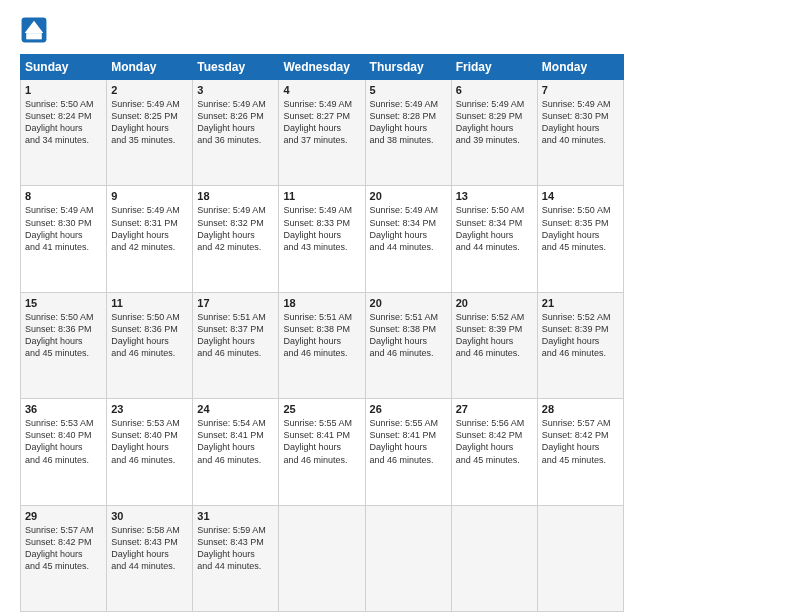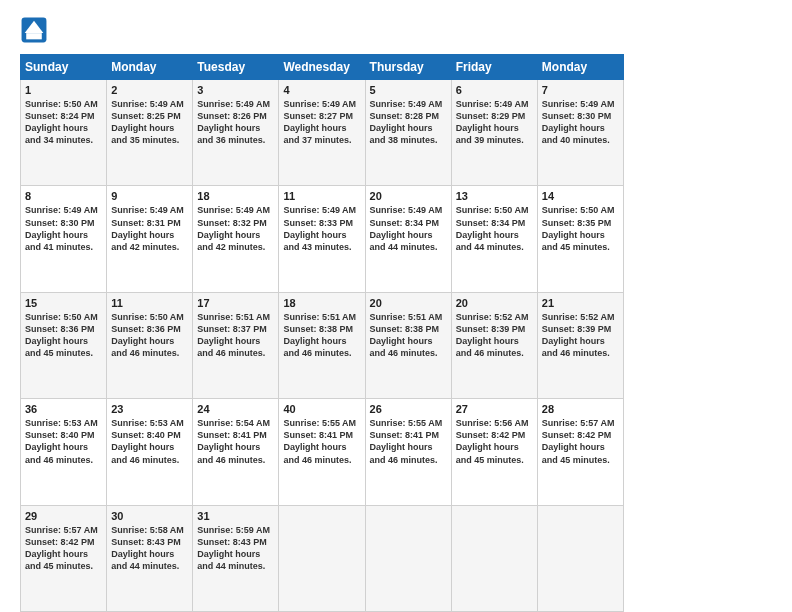--- a/index.html
+++ b/index.html
@@ -90,21 +90,20 @@
       font-size: 11px;
       font-weight: bold;
       color: #222;
       display: block;
       margin-bottom: 2px;
     }
     .cell-text {
       font-size: 9px;
       line-height: 1.35;
       color: #333;
-      font-weight: bold;
     }
     td.empty {
       background: #f9f9f9;
     }
   </style>
 </head>
 <body>
 
 <div class="page">
   <div class="header">
@@ -235,21 +234,21 @@
           </td>
           <td>
             <span class="day-num">23</span>
             <div class="cell-text">Sunrise: 5:53 AM<br>Sunset: 8:40 PM<br>Daylight hours<br>and 46 minutes.</div>
           </td>
           <td>
             <span class="day-num">24</span>
             <div class="cell-text">Sunrise: 5:54 AM<br>Sunset: 8:41 PM<br>Daylight hours<br>and 46 minutes.</div>
           </td>
           <td>
-            <span class="day-num">40</span>
+            <span class="day-num">25</span>
             <div class="cell-text">Sunrise: 5:55 AM<br>Sunset: 8:41 PM<br>Daylight hours<br>and 46 minutes.</div>
           </td>
           <td>
             <span class="day-num">26</span>
             <div class="cell-text">Sunrise: 5:55 AM<br>Sunset: 8:41 PM<br>Daylight hours<br>and 46 minutes.</div>
           </td>
           <td>
             <span class="day-num">27</span>
             <div class="cell-text">Sunrise: 5:56 AM<br>Sunset: 8:42 PM<br>Daylight hours<br>and 45 minutes.</div>
           </td>

